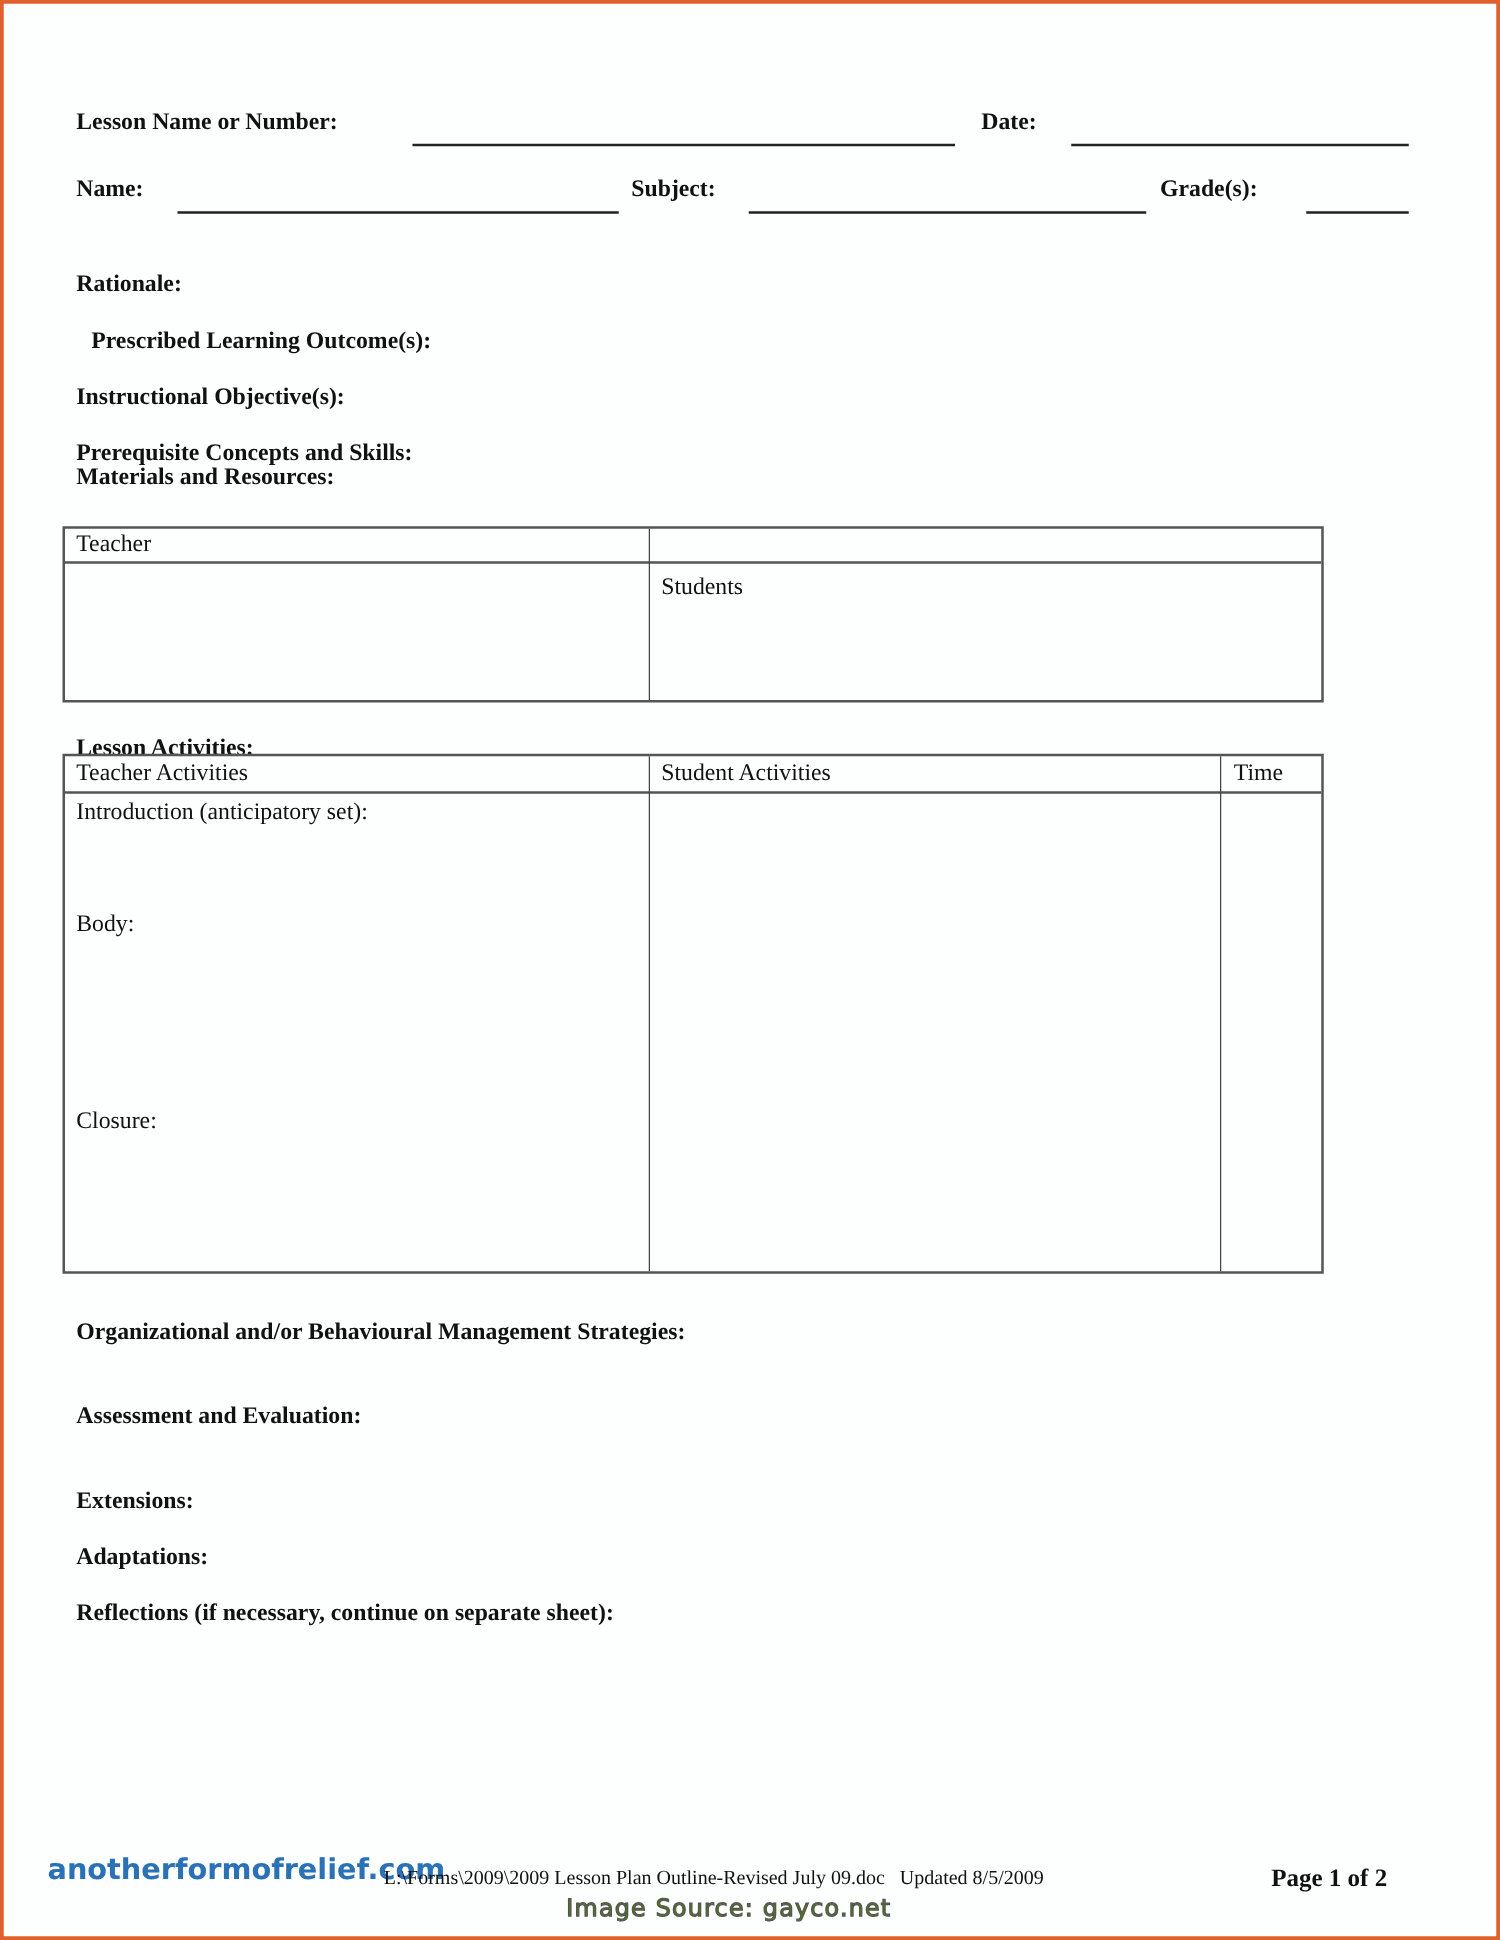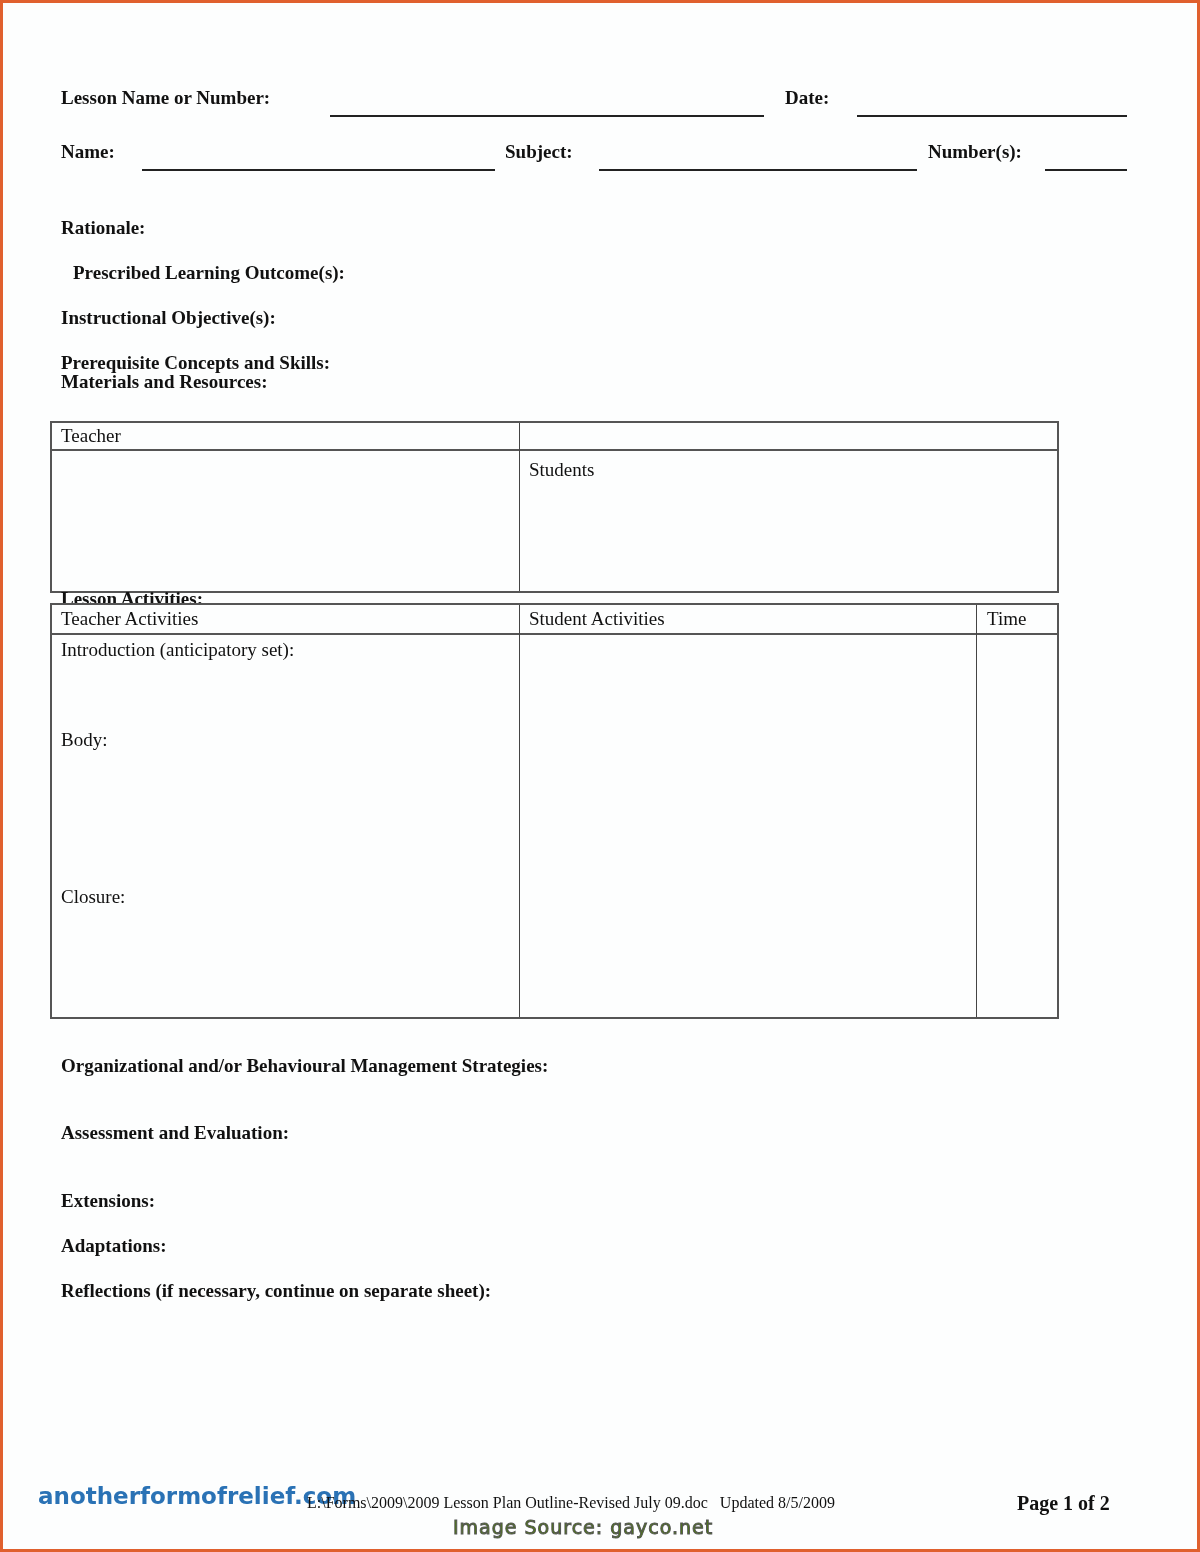--- a/index.html
+++ b/index.html
@@ -27,30 +27,30 @@
 
 <div class="abs lbl" style="left:61px;top:87px;">Lesson Name or Number:</div>
 <div class="line" style="left:330px;top:115px;width:434px;"></div>
 <div class="abs lbl" style="left:785px;top:87px;">Date:</div>
 <div class="line" style="left:857px;top:115px;width:270px;"></div>
 
 <div class="abs lbl" style="left:61px;top:141px;">Name:</div>
 <div class="line" style="left:142px;top:169px;width:353px;"></div>
 <div class="abs lbl" style="left:505px;top:141px;">Subject:</div>
 <div class="line" style="left:599px;top:169px;width:318px;"></div>
-<div class="abs lbl" style="left:928px;top:141px;">Number(s):</div>
+<div class="abs lbl" style="left:928px;top:141px;">Grade(s):</div>
 <div class="line" style="left:1045px;top:169px;width:82px;"></div>
 
 <div class="abs lbl" style="left:61px;top:217px;">Rationale:</div>
 <div class="abs lbl" style="left:73px;top:262px;">Prescribed Learning Outcome(s):</div>
 <div class="abs lbl" style="left:61px;top:307px;">Instructional Objective(s):</div>
 <div class="abs lbl" style="left:61px;top:352px;">Prerequisite Concepts and Skills:</div>
 <div class="abs lbl" style="left:61px;top:371px;">Materials and Resources:</div>
 
-<div class="tbl" style="left:50px;top:421px;width:1009px;height:172px;">
+<div class="tbl" style="left:50px;top:421px;width:1009px;height:141px;">
   <div class="hline" style="top:26px;"></div>
   <div class="vline" style="left:467px;"></div>
   <div class="abs cell" style="left:9px;top:2px;">Teacher</div>
   <div class="abs cell" style="left:477px;top:2px;margin-top:34px;">Students</div>
   <div class="abs" style="left:2px;top:30px;width:462px;height:106px;"></div>
   <div class="abs" style="left:470px;top:30px;width:534px;height:106px;"></div>
 </div>
 
 <div class="abs lbl" style="left:61px;top:588px;">Lesson Activities:</div>
 

